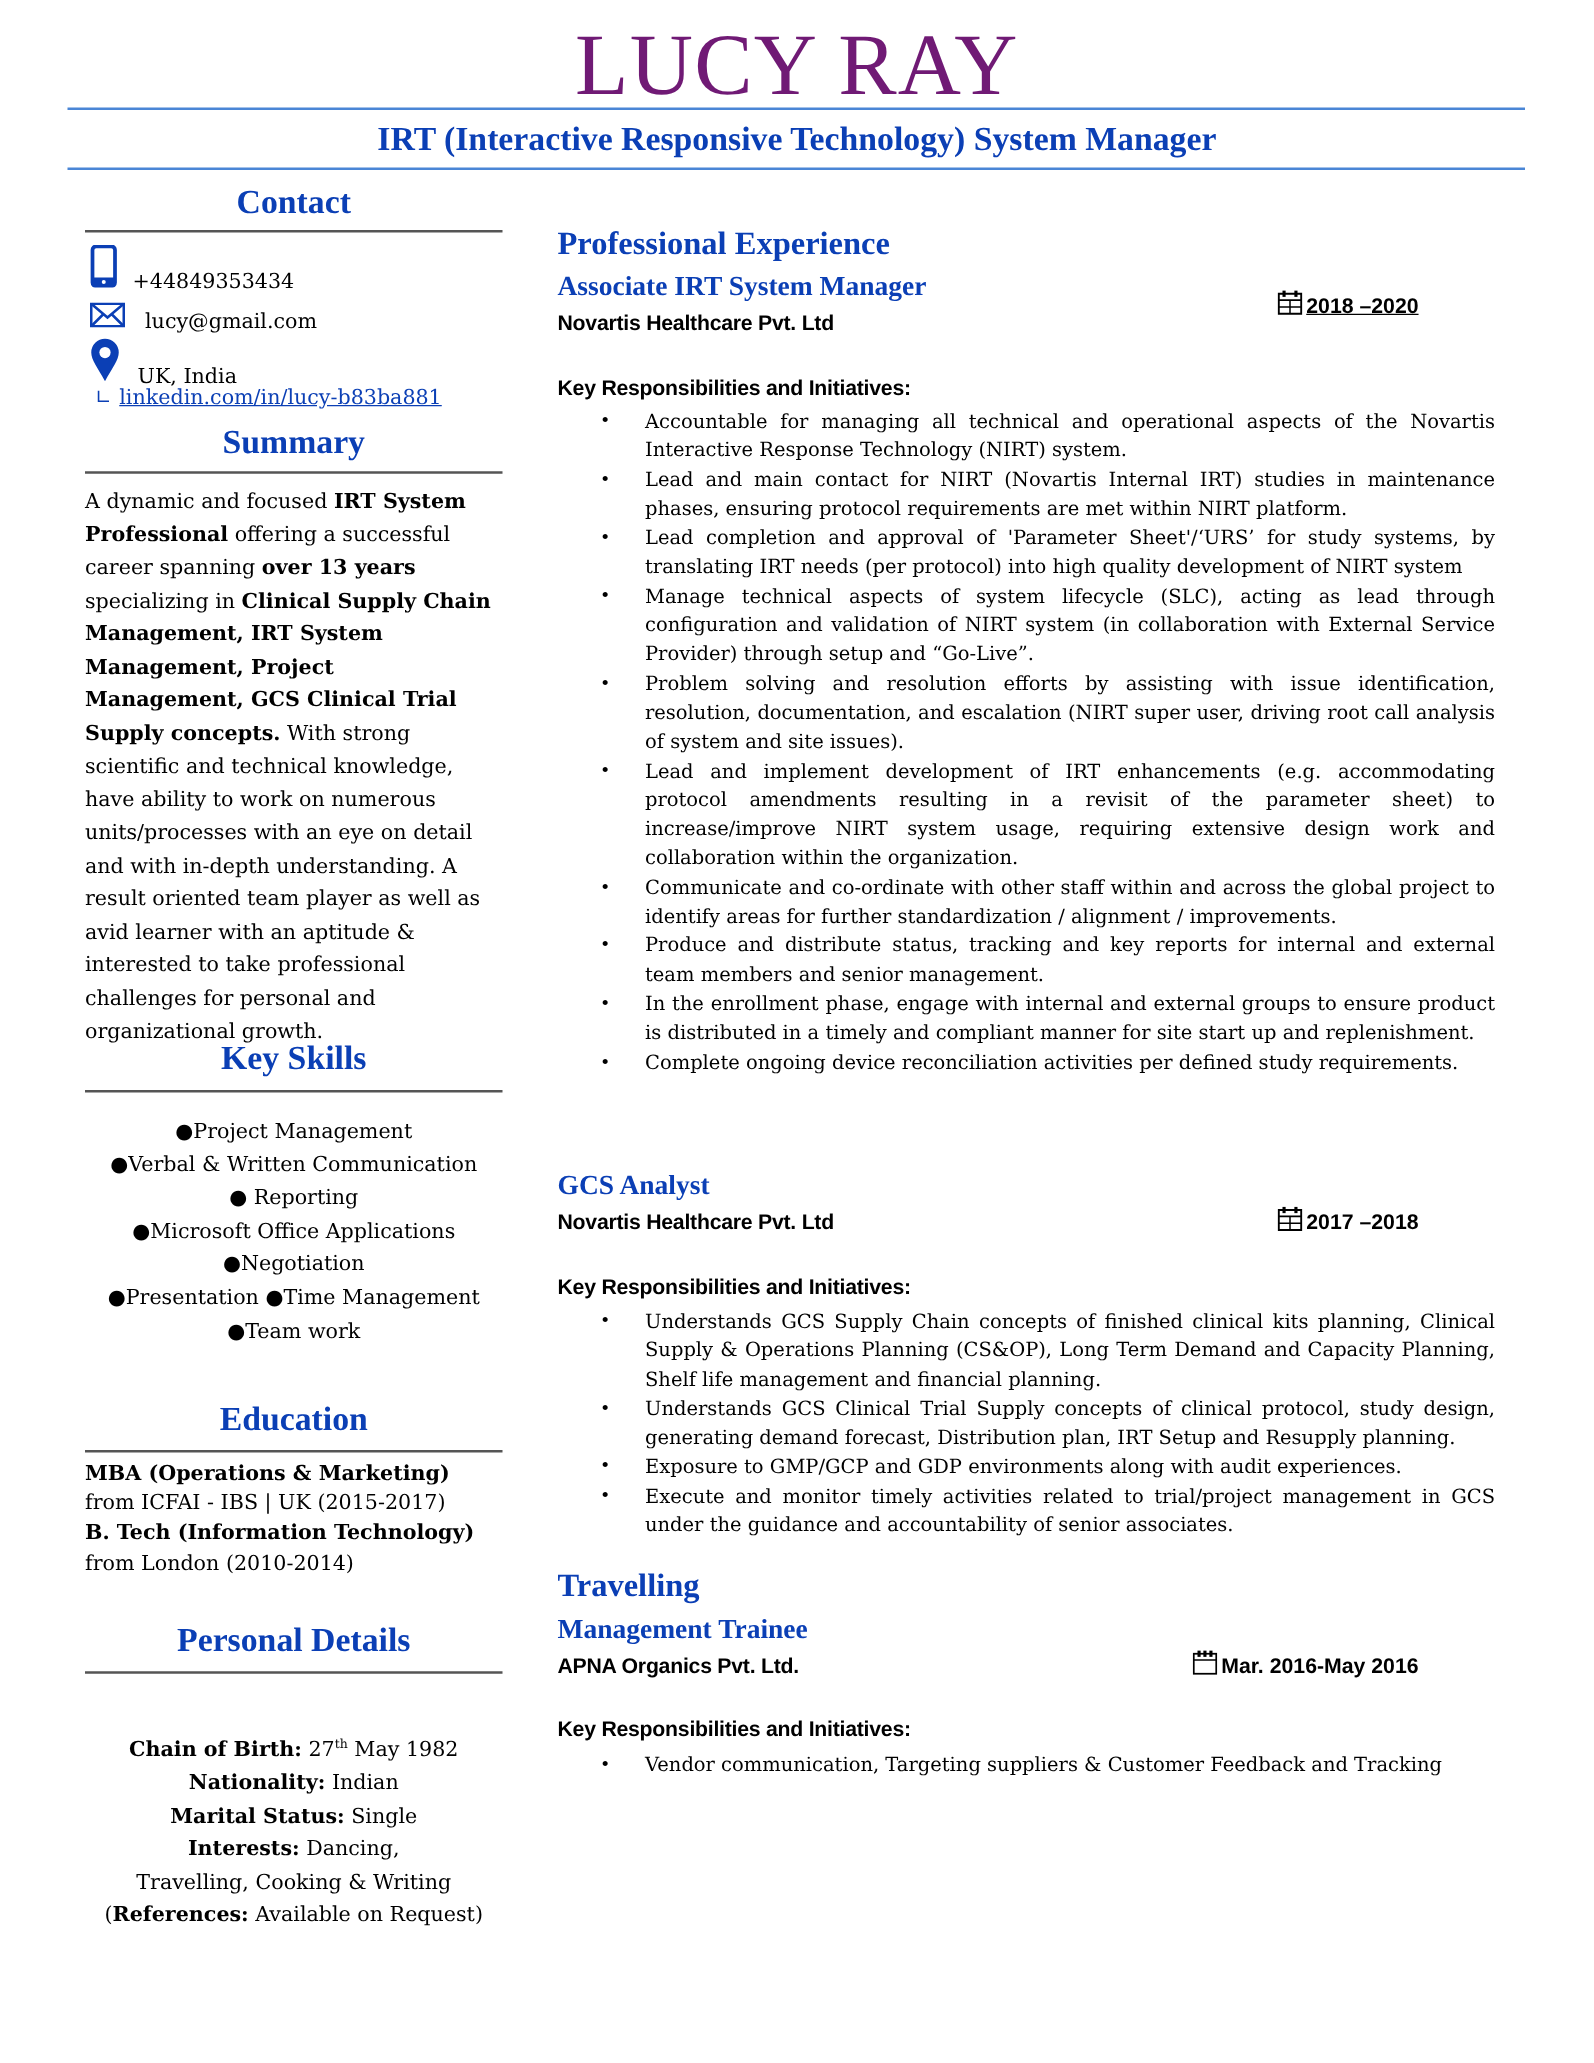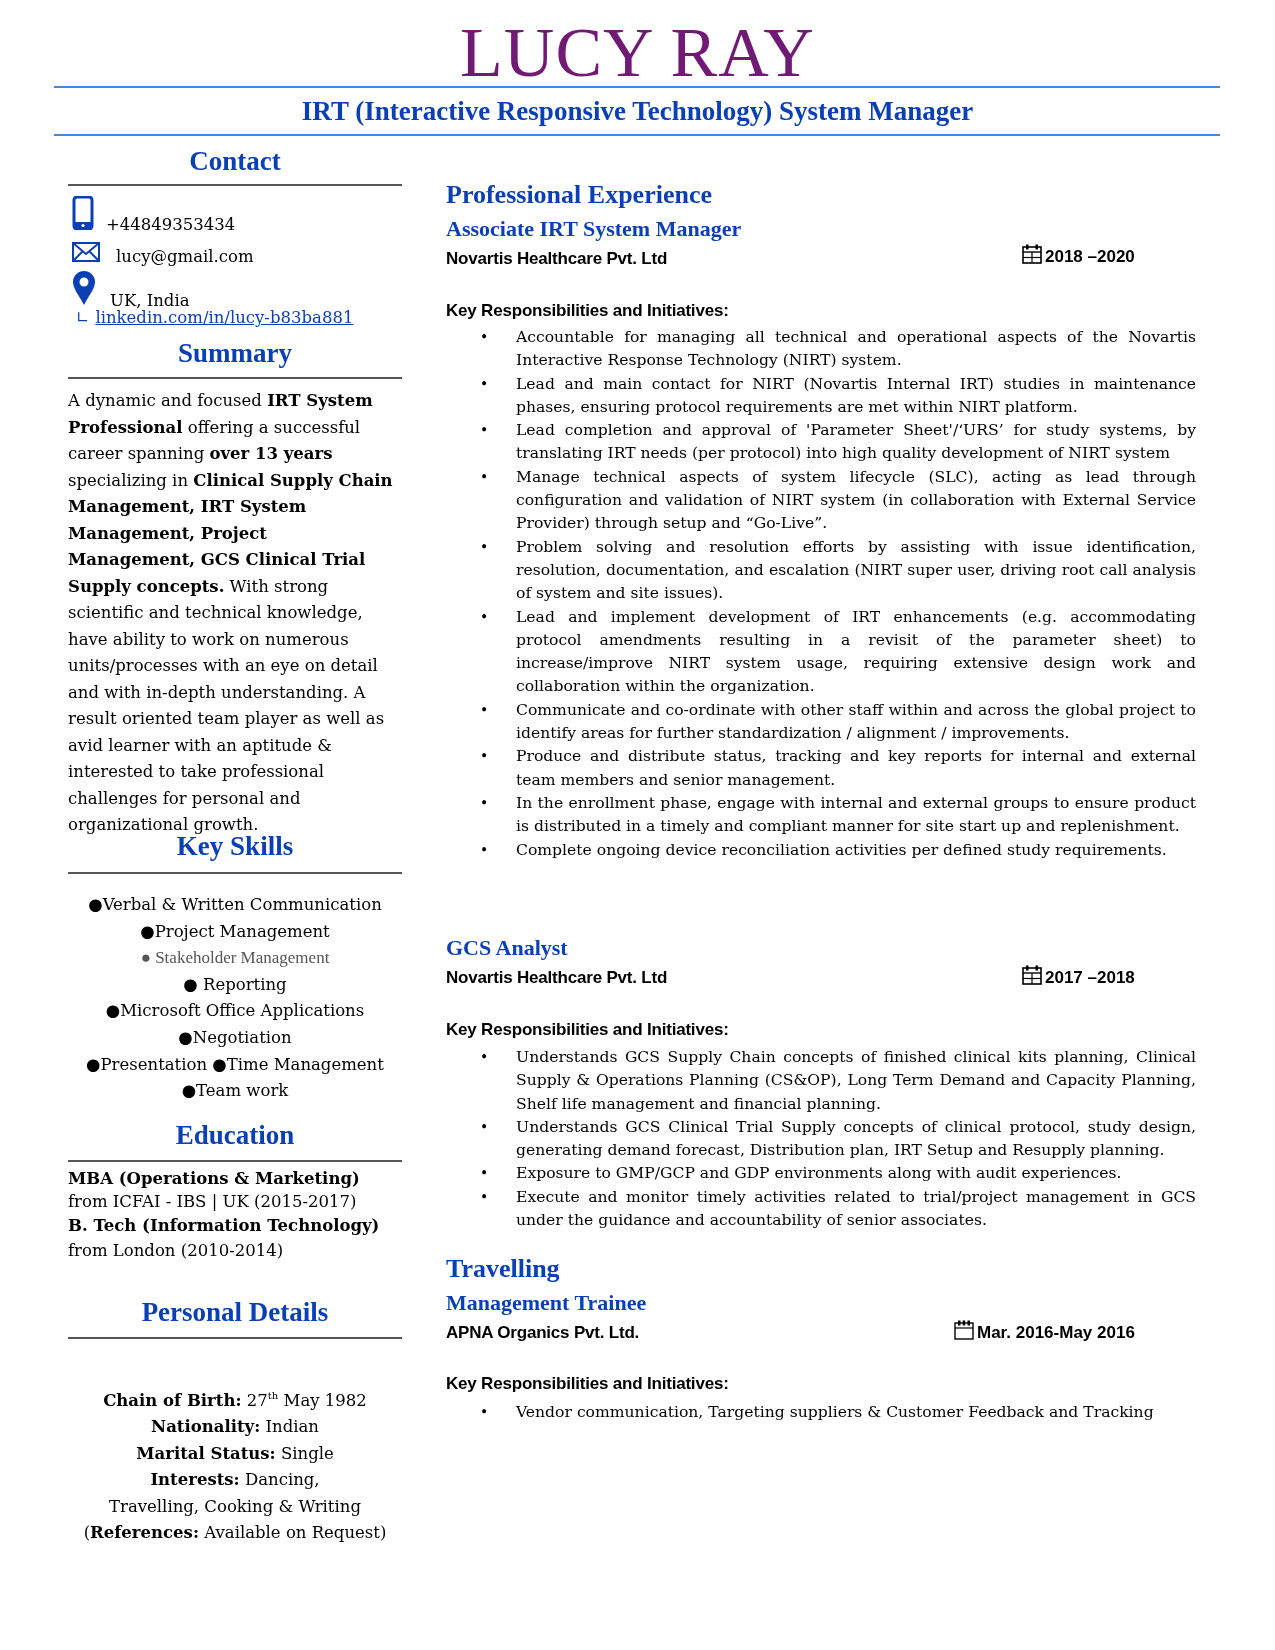--- a/index.html
+++ b/index.html
@@ -88,23 +88,22 @@
   <a class="link" style="margin-left:6px;">linkedin.com/in/lucy-b83ba881</a>
 </div>
 
 <div class="lhead" style="top:338px;">Summary</div>
 <div class="lrule" style="top:377px;"></div>
 <div class="lcol ltext" style="top:388px;width:330px;" id="summary-body"><span>A dynamic and focused </span><b>IRT System Professional</b><span> offering a successful career spanning </span><b>over 13 years</b><span> specializing in </span><b>Clinical Supply Chain Management,  IRT System Management, Project Management, GCS Clinical Trial Supply concepts.</b><span> With strong scientific and technical knowledge, have ability to work on numerous units/processes with an eye on detail and with in-depth understanding. A result oriented team player as well as avid learner with an aptitude &amp; interested to take professional challenges for personal and organizational growth.</span></div>
 
 <div class="lhead" style="top:831px;">Key Skills</div>
 <div class="lrule" style="top:872px;"></div>
 <div class="skills" id="skills-list">
+    <div><span><span>●</span><span>Project Management</span></span></div>
     <div><span><span>●</span><span>Verbal &amp; Written Communication</span></span></div>
-    <div><span><span>●</span><span>Project Management</span></span></div>
-    <div><span class="grey"><span>● </span><span>Stakeholder Management</span></span></div>
     <div><span><span>● </span><span>Reporting</span></span></div>
     <div><span><span>●</span><span>Microsoft Office Applications</span></span></div>
     <div><span><span>●</span><span>Negotiation</span></span></div>
     <div><span><span>●</span><span>Presentation</span></span> <span><span>●</span><span>Time Management</span></span></div>
     <div><span><span>●</span><span>Team work</span></span></div>
   </div>
 
 <div class="lhead" style="top:1120px;">Education</div>
 <div class="lrule" style="top:1160px;"></div>
 <div class="lcol ltext" style="top:1168px;line-height:22.5px;width:330px;">
@@ -123,21 +122,21 @@
   <div><b>Nationality:</b> <span>Indian</span></div>
   <div><b>Marital Status:</b> <span>Single</span></div>
   <div style="padding:0 40px;"><b>Interests:</b> <span>Dancing, Travelling, Cooking &amp; Writing</span></div>
   <div><span>(</span><b>References:</b> <span>Available on Request)</span></div>
 </div>
 
 <div class="rhead rh1" style="top:180px;">Professional Experience</div>
 
 <div class="rhead rh2" style="top:216px;">Associate IRT System Manager</div>
 <div class="company" style="top:249px;">Novartis Healthcare Pvt. Ltd</div>
-<div class="dates" style="top:244px;left:1022px;">
+<div class="dates" style="top:232px;left:1022px;text-decoration:underline;">
   <span><svg width="20" height="20" viewBox="0 0 20 20">
         <rect x="1" y="3" width="18" height="16" fill="none" stroke="#000" stroke-width="1.6"></rect>
         <line x1="1" y1="8" x2="19" y2="8" stroke="#000" stroke-width="1.4"></line>
         <line x1="10" y1="8" x2="10" y2="19" stroke="#000" stroke-width="1.2"></line>
         <line x1="1" y1="13.5" x2="19" y2="13.5" stroke="#000" stroke-width="1.2"></line>
         <rect x="4" y="0.5" width="2.5" height="5" fill="#000"></rect>
         <rect x="13.5" y="0.5" width="2.5" height="5" fill="#000"></rect>
       </svg></span>
   <span>2018 –2020</span>
 </div>

